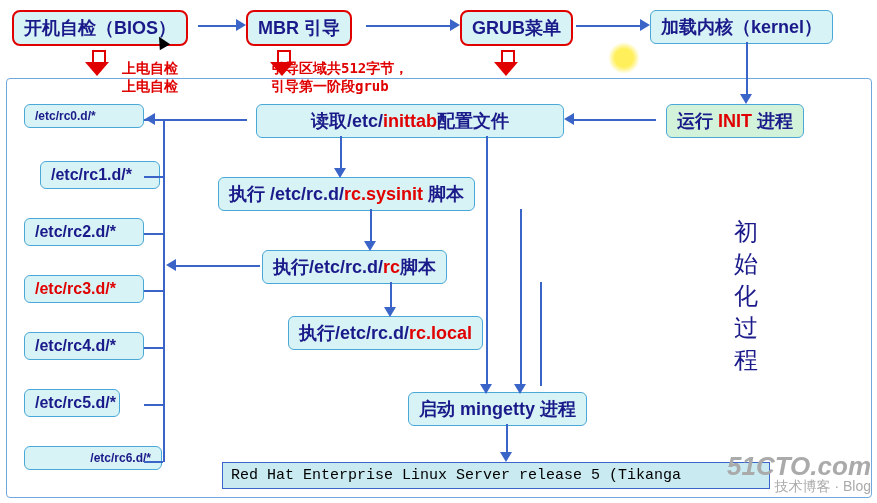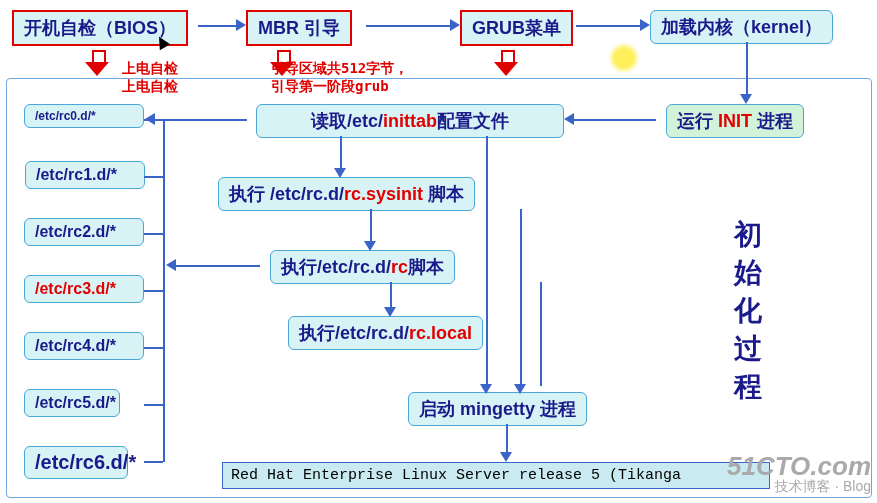--- a/index.html
+++ b/index.html
@@ -1,32 +1,32 @@
 <!DOCTYPE html>
 <html><head>
 <meta charset="utf-8">
 <style>
   *{box-sizing:border-box;margin:0;padding:0}
   body{width:877px;height:503px;font-family:"SimSun","Microsoft YaHei",sans-serif;background:#fff;position:relative;overflow:hidden}
   .box{position:absolute;background:#d8f3f5;border:1px solid #4aa8d8;border-radius:6px;padding:4px 10px;font-size:18px;font-weight:bold;color:#1a1a8a;white-space:nowrap;text-align:center}
-  .redframe{border:2px solid #e00000;border-radius:0}
+  .redframe{border:2px solid #e00000;border-radius:8px}
   .greenbox{background:#d2f2da;border:1px solid #4aa8d8}
   .ann{position:absolute;font-size:14px;font-weight:bold;color:#e00000;font-family:"SimSun",monospace;white-space:nowrap}
   .darrow{position:absolute;width:24px;height:26px}
   .darrow::before{content:"";position:absolute;top:0;left:7px;width:10px;height:12px;border:2px solid #e00000;border-bottom:none;background:#fff}
   .darrow::after{content:"";position:absolute;top:12px;left:0;width:0;height:0;border-left:12px solid transparent;border-right:12px solid transparent;border-top:14px solid #e00000}
   .vline{position:absolute;width:2px;background:#3a64c8}
   .hline{position:absolute;height:2px;background:#3a64c8}
   .ahead{position:absolute;width:0;height:0}
   .ahead.r{border-top:6px solid transparent;border-bottom:6px solid transparent;border-left:10px solid #3a64c8}
   .ahead.l{border-top:6px solid transparent;border-bottom:6px solid transparent;border-right:10px solid #3a64c8}
   .ahead.d{border-left:6px solid transparent;border-right:6px solid transparent;border-top:10px solid #3a64c8}
   .frame{position:absolute;border:1px solid #6fa8dc}
   .high{position:absolute;width:32px;height:32px;border-radius:50%;background:radial-gradient(circle,#ffef5a 40%,rgba(255,239,90,0)70%)}
-  .vtext{position:absolute;font-size:28px;color:#1a1a8a;font-weight:bold;width:24px}
+  .vtext{position:absolute;font-size:24px;color:#1a1a8a;font-weight:normal;width:24px}
   .cursor{position:absolute;width:0;height:0;border-left:6px solid transparent;border-right:6px solid transparent;border-bottom:12px solid #000;transform:rotate(-30deg)}
   .wm{position:absolute;right:6px;bottom:10px;font-family:Arial;color:#aaa;text-align:right;line-height:1}
   .wm .b{font-size:26px;font-weight:bold;font-style:italic}
   .wm .s{font-size:14px}
   .red{color:#e00000}
   .term{position:absolute;border:1px solid #3a64c8;background:#c9eaf0;font-family:"Courier New",monospace;font-size:15px;padding:4px 8px;color:#000}
 </style>
 </head>
 <body>
 
@@ -61,21 +61,21 @@
 
 <div class="box greenbox" style="left:666px;top:104px"><span>运行</span> <span class="red">INIT</span> <span>进程</span></div>
 
 <div class="hline" style="left:574px;top:119px;width:82px"></div>
 <div class="ahead l" style="left:564px;top:113px"></div>
 
 <div class="box" style="left:256px;top:104px;width:308px"><span>读取</span><span>/etc/</span><span class="red">inittab</span><span>配置文件</span></div>
 
 <div class="box" style="left:218px;top:177px"><span>执行</span> <span>/etc/rc.d/</span><span class="red">rc.sysinit</span> <span>脚本</span></div>
 
-<div class="box" style="left:270px;top:250px"><span>执行</span><span>/etc/rc.d/</span><span class="red">rc</span><span>脚本</span></div>
+<div class="box" style="left:262px;top:250px"><span>执行</span><span>/etc/rc.d/</span><span class="red">rc</span><span>脚本</span></div>
 
 <div class="box" style="left:288px;top:316px"><span>执行</span><span>/etc/rc.d/</span><span class="red">rc.local</span></div>
 
 <div class="box" style="left:408px;top:392px"><span>启动</span> <span>mingetty</span> <span>进程</span></div>
 
 <div class="vline" style="left:340px;top:136px;height:34px"></div>
 <div class="ahead d" style="left:334px;top:168px"></div>
 <div class="vline" style="left:370px;top:209px;height:34px"></div>
 <div class="ahead d" style="left:364px;top:241px"></div>
 <div class="vline" style="left:390px;top:282px;height:27px"></div>
@@ -90,26 +90,26 @@
 <div class="vline" style="left:506px;top:424px;height:30px"></div>
 <div class="ahead d" style="left:500px;top:452px"></div>
 
 <div class="hline" style="left:176px;top:265px;width:84px"></div>
 <div class="ahead l" style="left:166px;top:259px"></div>
 
 <div class="hline" style="left:155px;top:119px;width:92px"></div>
 <div class="ahead l" style="left:145px;top:113px"></div>
 
 <div class="box" style="left:24px;top:104px;width:120px;font-size:12px;text-align:left"><span>/etc/rc0.d/*</span></div>
-<div class="box" style="left:25px;top:161px;width:120px;font-size:16px;text-align:left"><span>/etc/rc1.d/*</span></div>
+<div class="box" style="left:40px;top:161px;width:120px;font-size:16px;text-align:left"><span>/etc/rc1.d/*</span></div>
 <div class="box" style="left:24px;top:218px;width:120px;font-size:16px;text-align:left"><span>/etc/rc2.d/*</span></div>
 <div class="box" style="left:24px;top:275px;width:120px;font-size:16px;text-align:left;color:#e00000"><span>/etc/rc3.d/*</span></div>
 <div class="box" style="left:24px;top:332px;width:120px;font-size:16px;text-align:left"><span>/etc/rc4.d/*</span></div>
 <div class="box" style="left:24px;top:389px;width:96px;font-size:16px;text-align:left"><span>/etc/rc5.d/*</span></div>
-<div class="box" style="left:24px;top:446px;width:104px;font-size:20px;text-align:right"><span>/etc/rc6.d/*</span></div>
+<div class="box" style="left:24px;top:446px;width:138px;font-size:12px;text-align:right"><span>/etc/rc6.d/*</span></div>
 
 <div class="vline" style="left:163px;top:119px;height:343px"></div>
 <div class="hline" style="left:144px;top:119px;width:19px"></div>
 <div class="hline" style="left:144px;top:176px;width:19px"></div>
 <div class="hline" style="left:144px;top:233px;width:19px"></div>
 <div class="hline" style="left:144px;top:290px;width:19px"></div>
 <div class="hline" style="left:144px;top:347px;width:19px"></div>
 <div class="hline" style="left:144px;top:404px;width:19px"></div>
 <div class="hline" style="left:144px;top:461px;width:19px"></div>
 

